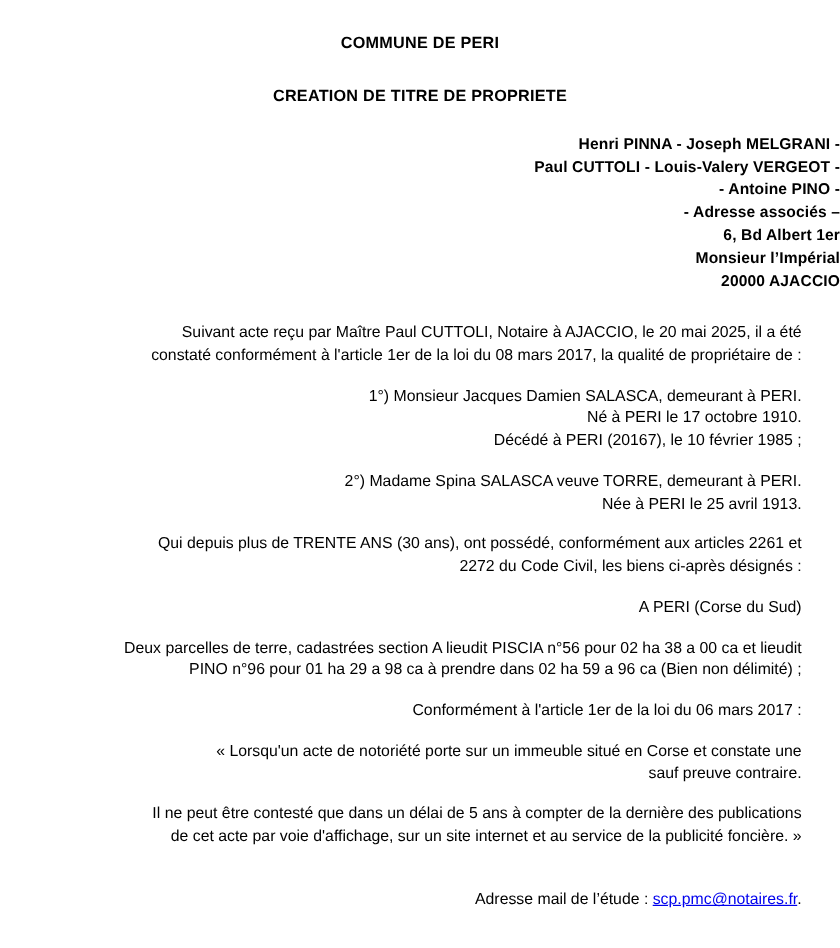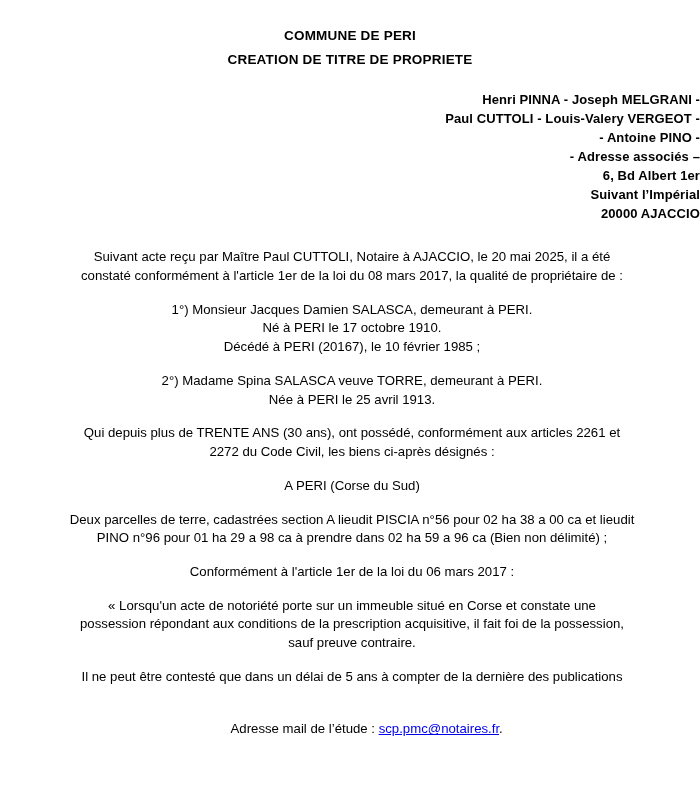--- a/index.html
+++ b/index.html
@@ -32,21 +32,21 @@
     font-size: 13.5px;
     font-weight: bold;
     letter-spacing: 0.2px;
     line-height: 1.2;
   }
   .doc-subtitle {
     font-size: 13.5px;
     font-weight: bold;
     letter-spacing: 0.2px;
     line-height: 1.2;
-    margin-top: 8px;
+    margin-top: 28px;
   }
   .firm-block {
     margin-top: 23px;
     font-size: 13px;
     font-weight: bold;
     line-height: 1.46;
     letter-spacing: 0.1px;
   }
   .firm-line {
     display: block;
@@ -57,21 +57,21 @@
   
   .body-block {
     margin-top: 24px;
     padding-left: 36px;
     padding-right: 32px;
     font-size: 13.2px;
     line-height: 1.42;
   }
   .para {
     margin: 0 0 15px 0;
-    text-align: center;
+    text-align: right;
   }
   .para:last-child {
     margin-bottom: 0;
   }
   .para .line {
     display: block;
     white-space: pre-wrap;
   }
   .mail-link {
     text-decoration: underline;
@@ -86,21 +86,21 @@
   <div class="heading-block">
     <div class="doc-title">COMMUNE DE PERI</div>
     <div class="doc-subtitle">CREATION DE TITRE DE PROPRIETE</div>
 
     <div class="firm-block">
       <span class="firm-line">Henri PINNA - Joseph MELGRANI -</span>
       <span class="firm-line">Paul CUTTOLI - Louis-Valery VERGEOT -</span>
       <span class="firm-line">- Antoine PINO -</span>
       <span class="firm-line">- Adresse associés –</span>
       <span class="firm-line">6, Bd Albert 1er</span>
-      <span class="firm-line">Suivant l’Impérial</span>
+      <span class="firm-line">Monsieur l’Impérial</span>
       <span class="firm-line">20000 AJACCIO</span>
     </div>
   </div>
 
   <div class="body-block">
 
     <p class="para">
       <span class="line">Suivant acte reçu par Maître Paul CUTTOLI, Notaire à AJACCIO, le 20 mai 2025, il a été</span>
       <span class="line">constaté conformément à l'article 1er de la loi du 08 mars 2017, la qualité de propriétaire de :</span>
     </p>
@@ -129,26 +129,26 @@
       <span class="line">Deux parcelles de terre, cadastrées section A lieudit PISCIA n°56 pour 02 ha 38 a 00 ca et lieudit</span>
       <span class="line">PINO n°96 pour 01 ha 29 a 98 ca à prendre dans 02 ha 59 a 96 ca (Bien non délimité) ;</span>
     </p>
 
     <p class="para">
       <span class="line">Conformément à l'article 1er de la loi du 06 mars 2017 :</span>
     </p>
 
     <p class="para">
       <span class="line">« Lorsqu'un acte de notoriété porte sur un immeuble situé en Corse et constate une</span>
-      <span class="line">possession répondant aux conditions de la prescription acquisitive, il fait foi de la possession,</span>
       <span class="line">sauf preuve contraire.</span>
     </p>
 
     <p class="para">
       <span class="line">Il ne peut être contesté que dans un délai de 5 ans à compter de la dernière des publications</span>
+      <span class="line">de cet acte par voie d'affichage, sur un site internet et au service de la publicité foncière. »</span>
     </p>
 
     <p class="para">
       <span class="line">
         <span>Adresse mail de l’étude : </span><a class="mail-link" href="#">scp.pmc@notaires.fr</a><span>.</span>
       </span>
     </p>
 
   </div>
 </div>

